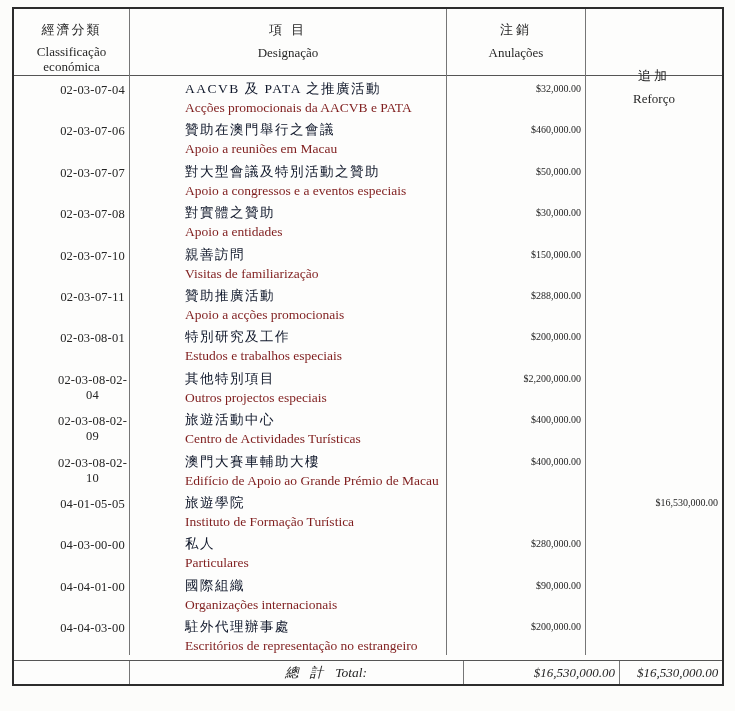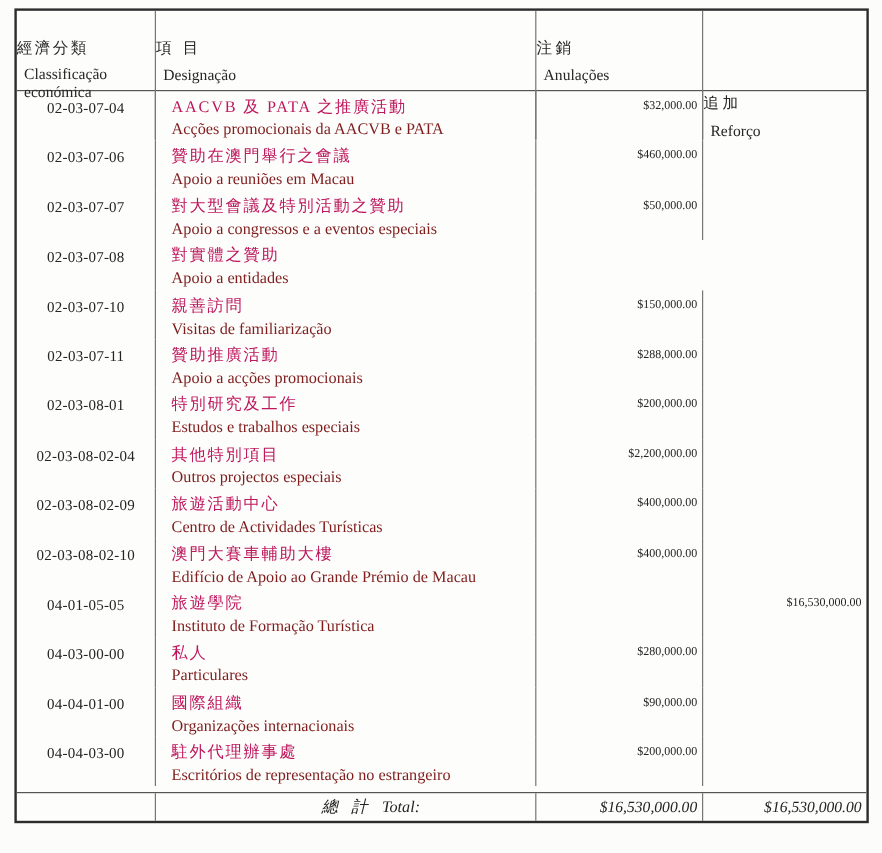--- a/index.html
+++ b/index.html
@@ -26,43 +26,44 @@
   }
   
   .thead {
     display:grid; grid-template-columns:var(--cols);
     height:66px; flex:0 0 66px;
     border-bottom:1px solid #555;
   }
   .hcell {
     box-sizing:border-box;
     border-right:1px solid #767676;
-    text-align:left;
-    padding-top:22px;
+    text-align:center;
+    padding-top:12px;
   }
   .hcell:last-child { border-right:none;margin-top:46px; }
   .h-zh { font-size:13px; letter-spacing:3px; color:#272727; }
   .h-pt { font-size:13px; margin-top:6px; line-height:15px; color:#272727; padding:0 6px; }
   .hcell-class .h-zh { letter-spacing:2px; }
   .hcell-class .h-pt { margin-top:5px; }
   
   .tbody { flex:1 1 auto; display:flex; flex-direction:column; }
   .trow { display:grid; grid-template-columns:var(--cols); height:41.4px; flex:0 0 41.4px; }
-  .bcell { box-sizing:border-box; border-right:1px solid #767676; overflow:hidden; }
+  .bcell { box-sizing:border-box; border-right:1px solid #767676; overflow:hidden;margin-left:42px; }
   .bcell:last-child { border-right:none; }
   .c-code { text-align:center; padding-top:7px; font-size:12.5px; letter-spacing:0.2px; color:#242424; }
   .c-desig { padding:3px 6px 0 13px; }
-  .d-zh { font-size:13.5px; line-height:19px; letter-spacing:1.5px; color:#be185d; white-space:nowrap; }
+  .d-zh { font-size:13.5px; line-height:19px; letter-spacing:1.5px; color:#0f172a; white-space:nowrap; }
   .d-pt { font-size:13.5px; line-height:19px; color:#7f1d1d; white-space:nowrap; }
   .c-amt { text-align:right; padding:7px 4px 0 0; font-size:10px; color:#242424; }
   
   .tfoot {
     display:grid; grid-template-columns:var(--cols);
     border-top:1px solid #555;
     flex:1 1 auto;
+    gap:17px;
   }
   .fcell {
     box-sizing:border-box;
     border-right:1px solid #767676;
     height:100%;
     display:flex; align-items:center;
   }
   .fcell:last-child { border-right:none; }
   .f-label { justify-content:center; padding-left:42px; font-style:italic; font-size:13.5px; gap:8px; color:#242424; }
   .f-label .zh { letter-spacing:4px; }
@@ -124,20 +125,21 @@
         <div class="bcell c-amt">$50,000.00</div>
         <div class="bcell c-amt"></div>
       </div>
 
       <div class="trow">
         <div class="bcell c-code">02-03-07-08</div>
         <div class="bcell c-desig">
           <div class="d-zh">對實體之贊助</div>
           <div class="d-pt">Apoio a entidades</div>
         </div>
+        <div class="bcell c-amt">$30,000.00</div>
         <div class="bcell c-amt"></div>
       </div>
 
       <div class="trow">
         <div class="bcell c-code">02-03-07-10</div>
         <div class="bcell c-desig">
           <div class="d-zh">親善訪問</div>
           <div class="d-pt">Visitas de familiarização</div>
         </div>
         <div class="bcell c-amt">$150,000.00</div>

